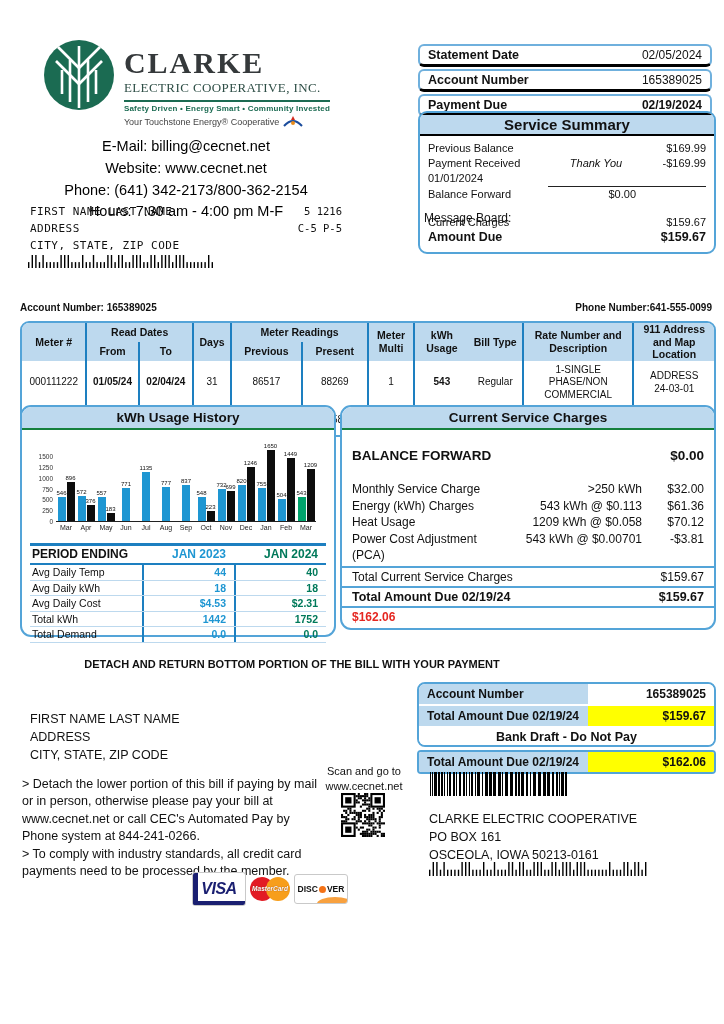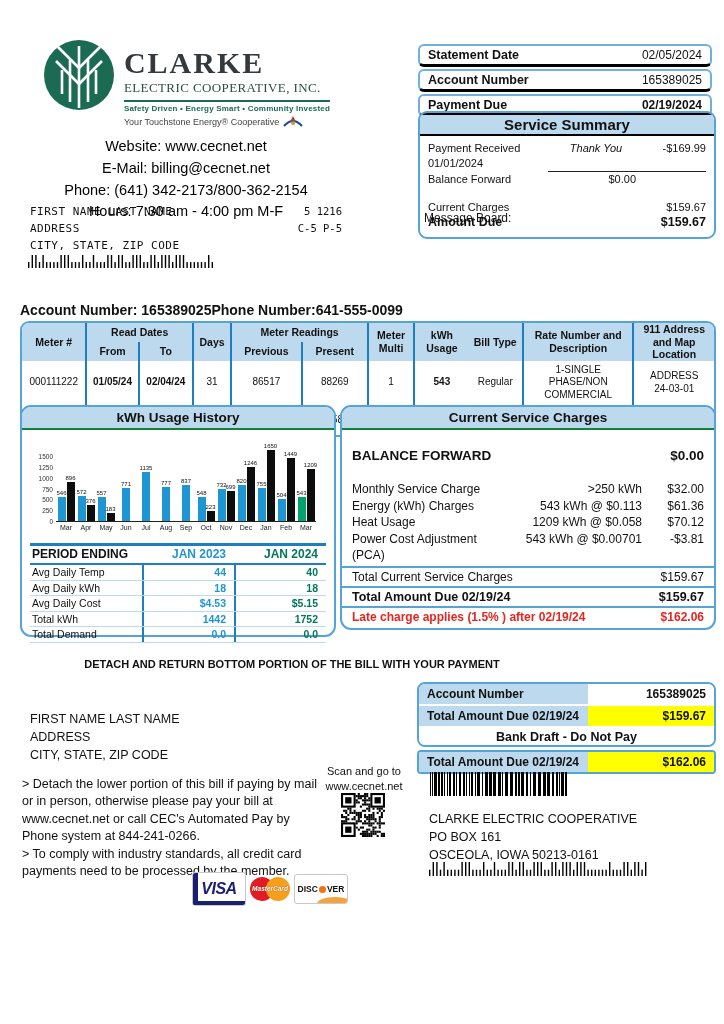--- a/index.html
+++ b/index.html
@@ -45,21 +45,21 @@
 
   
   .recipient{position:absolute;left:30px;top:203px;font-family:"DejaVu Sans Mono",monospace;
              font-size:11px;line-height:1.55;letter-spacing:.5px;}
   .mail-codes{position:absolute;left:272px;top:203px;width:70px;text-align:right;
               font-family:"DejaVu Sans Mono",monospace;font-size:10.5px;line-height:1.6;}
   .postal-top{position:absolute;left:28px;top:254px;width:190px;height:13px;}
 
   
   .account-line{position:absolute;left:20px;top:302px;width:692px;display:flex;
-                font-weight:bold;font-size:14px;}
+                justify-content:space-between;font-weight:bold;font-size:10px;}
   .meter-wrap{position:absolute;left:20px;top:321px;width:692px;border:2px solid #54a4d8;
               border-radius:9px;overflow:hidden;background:#fff;}
   table.meter{border-collapse:collapse;table-layout:fixed;width:100%;}
   table.meter th{background:#bdd9ee;font-size:10.5px;font-weight:bold;padding:0 1px;line-height:1.2;}
   table.meter td{font-size:10px;text-align:center;padding:3px 1px;line-height:1.25;}
   table.meter th.sep,table.meter td.sep{border-left:2px solid #1d7fc0;}
   table.meter td.b{font-weight:bold;}
 
   
   .chart-panel{position:absolute;left:20px;top:405px;width:312px;height:228px;
@@ -176,22 +176,22 @@
           <span>Your Touchstone Energy® Cooperative</span>
           <svg width="20" height="13" viewBox="0 0 20 13">
             <path d="M1 11 Q10 1 19 11" stroke="#1b4c9c" stroke-width="2" fill="none"></path>
             <path d="M10 1 L12 5 L8 5 Z" fill="#d42b1e"></path>
             <circle cx="10" cy="8" r="2" fill="#e88b1a"></circle>
           </svg>
         </div>
       </div>
     </div>
     <div class="contact">
+      <div>E-Mail: billing@cecnet.net</div>
       <div>Website: www.cecnet.net</div>
-      <div>E-Mail: billing@cecnet.net</div>
       <div>Phone: (641) 342-2173/800-362-2154</div>
       <div>Hours: 7:30 am - 4:00 pm M-F</div>
     </div>
   </div>
 
   <div class="info-rows">
     <div class="info-row">
       <span class="lbl">Statement Date</span>
       <span class="val">02/05/2024</span>
     </div>
@@ -201,20 +201,25 @@
     </div>
     <div class="info-row bold-val">
       <span class="lbl">Payment Due</span>
       <span class="val">02/19/2024</span>
     </div>
   </div>
 
   <div class="summary">
     <div class="summary-header">Service Summary</div>
     <div class="summary-body">
+      <div class="srow">
+        <span>Previous Balance</span>
+        <span class="note"></span>
+        <span class="amt">$169.99</span>
+      </div>
       <div class="srow">
         <span>Payment Received 01/01/2024</span>
         <span class="note">Thank You</span>
         <span class="amt">-$169.99</span>
       </div>
       <div class="pay-rule"></div>
       <div class="srow balance">
         <span>Balance Forward</span>
         <span class="amt0">$0.00</span>
       </div>
@@ -504,21 +509,21 @@
         <span class="cell r c2">40</span>
       </div>
       <div class="prow">
         <span class="cell">Avg Daily kWh</span>
         <span class="cell r c1">18</span>
         <span class="cell r c2">18</span>
       </div>
       <div class="prow">
         <span class="cell">Avg Daily Cost</span>
         <span class="cell r c1">$4.53</span>
-        <span class="cell r c2">$5.15</span>
+        <span class="cell r c2">$2.31</span>
       </div>
       <div class="prow">
         <span class="cell">Total kWh</span>
         <span class="cell r c1">1442</span>
         <span class="cell r c2">1752</span>
       </div>
       <div class="prow">
         <span class="cell">Total Demand</span>
         <span class="cell r c1">0.0</span>
         <span class="cell r c2">0.0</span>
@@ -556,21 +561,20 @@
     </div>
     <div class="total-current">
       <span>Total Current Service Charges</span>
         <span>$159.67</span>
     </div>
     <div class="total-due">
       <span>Total Amount Due 02/19/24</span>
         <span>$159.67</span>
     </div>
     <div class="late">
-      <span>Late charge applies (1.5% ) after 02/19/24</span>
         <span>$162.06</span>
     </div>
   </div>
 
   <div class="detach">DETACH AND RETURN BOTTOM PORTION OF THE BILL WITH YOUR PAYMENT</div>
 
   <div class="stub1">
     <div class="stub-row">
       <span class="stub-label">Account Number</span>
       <span class="stub-value vwhite">165389025</span>

